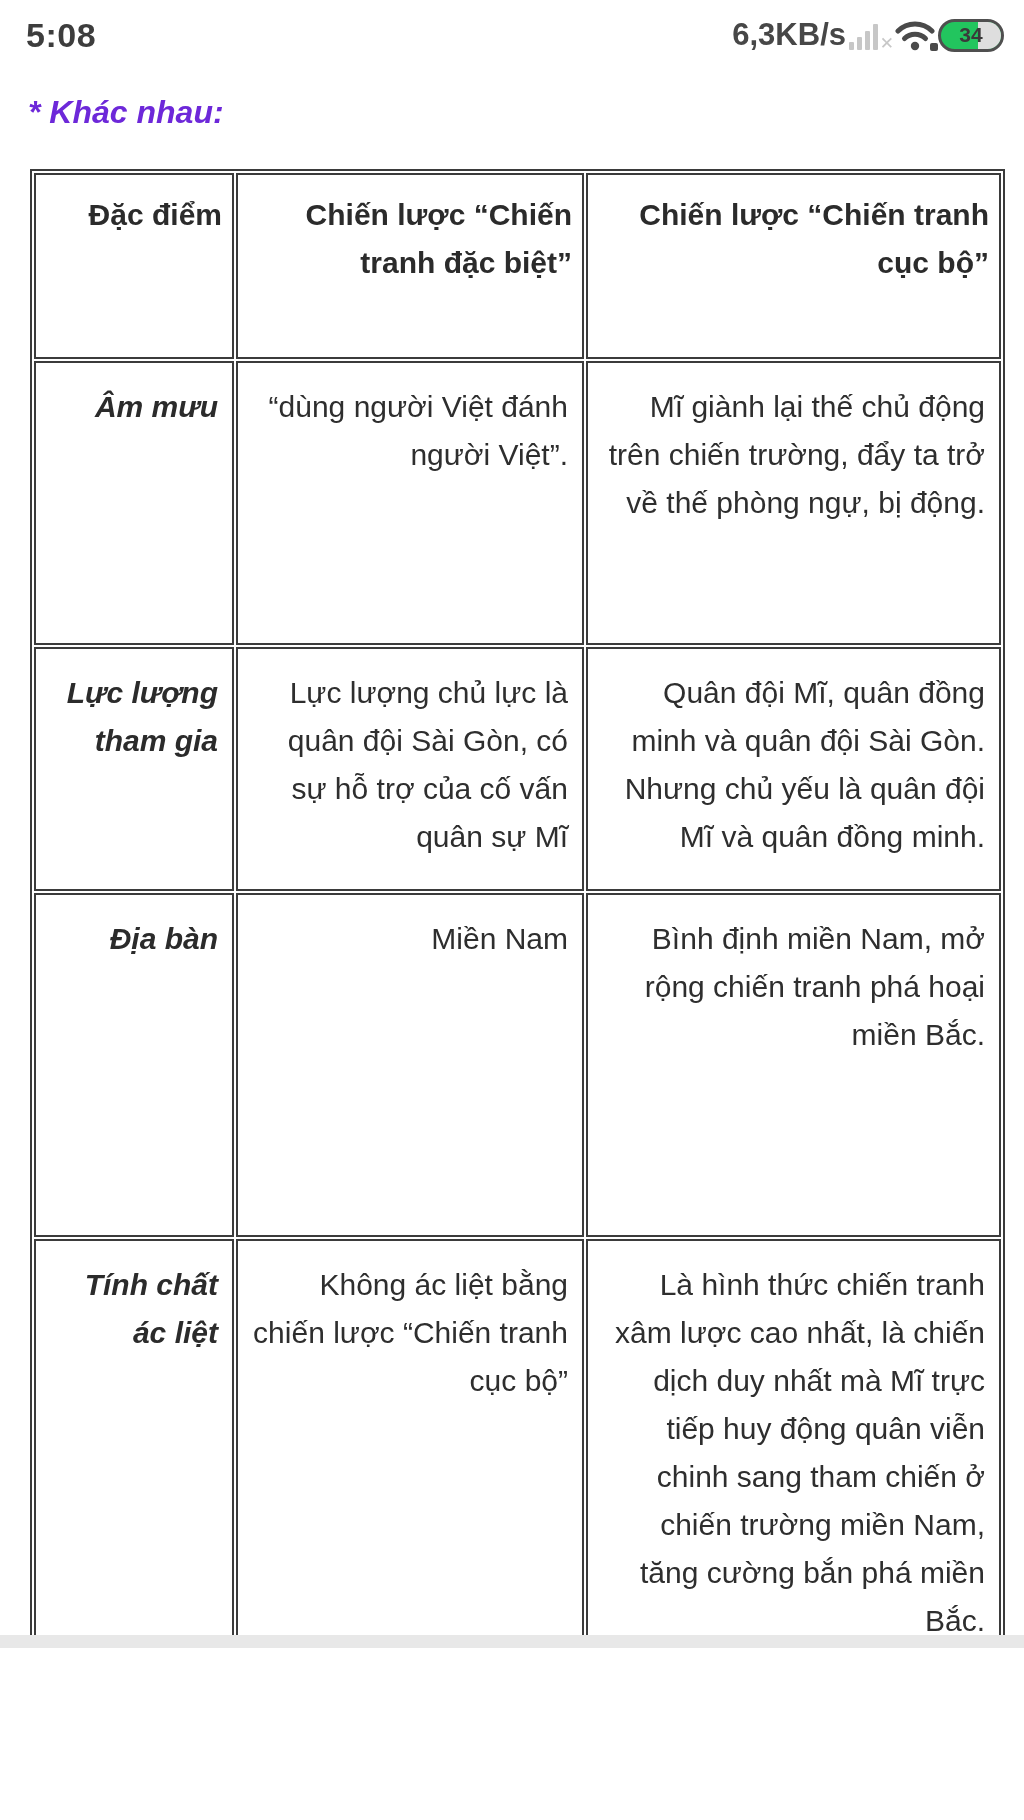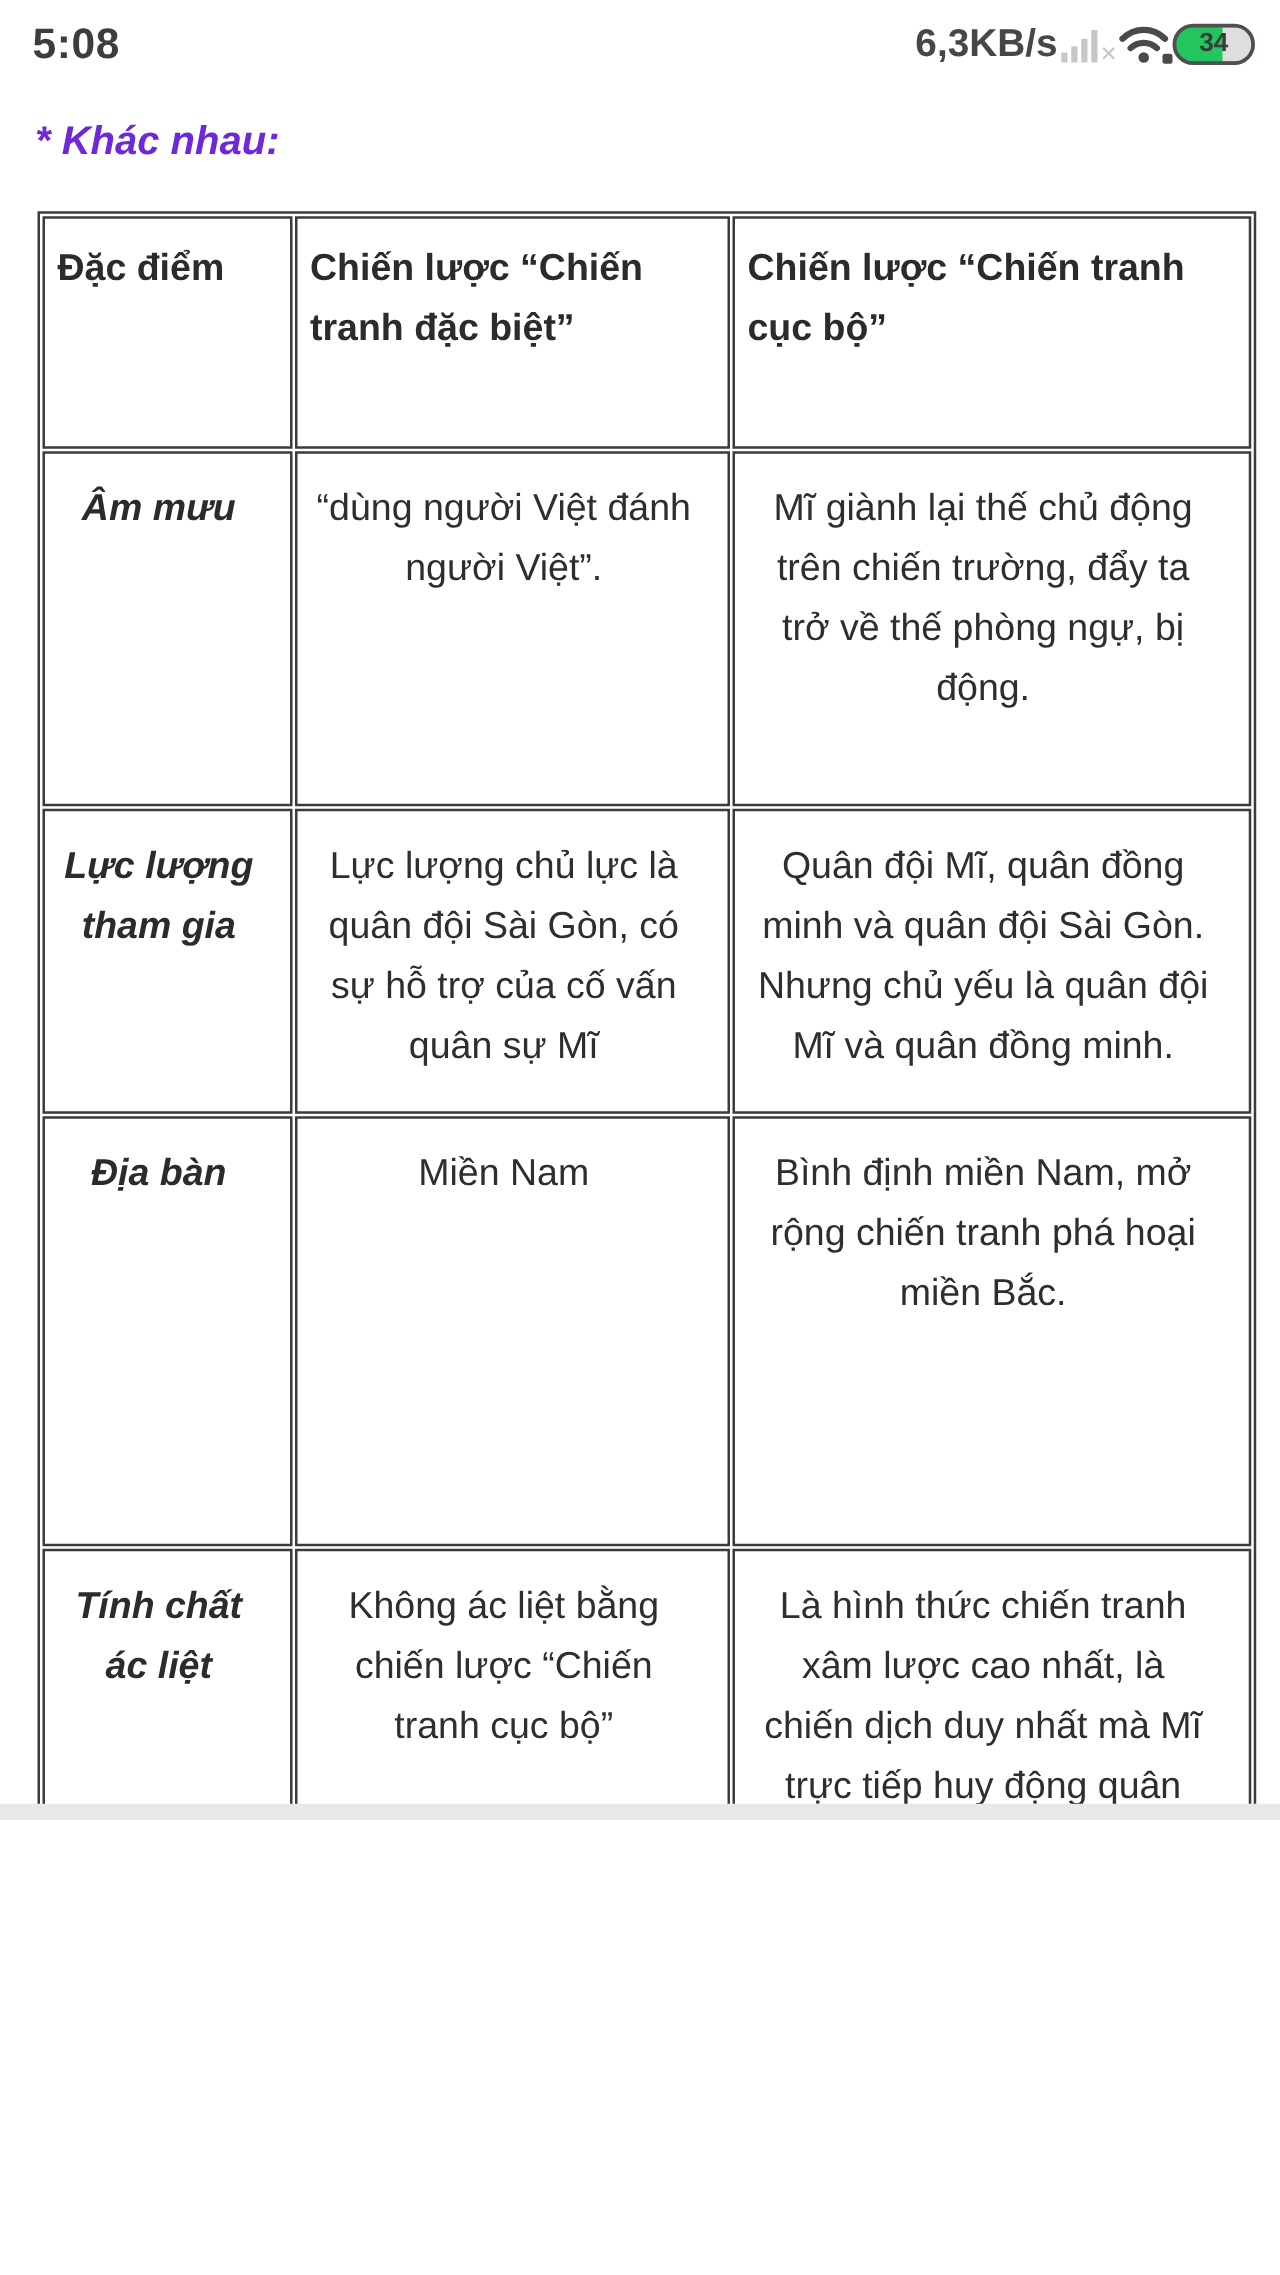--- a/index.html
+++ b/index.html
@@ -5,21 +5,21 @@
   html, body {
     margin: 0;
     padding: 0;
     background: #ffffff;
     font-family: "Liberation Sans", "DejaVu Sans", sans-serif;
     color: #2e2e2e;
   }
   .screen {
     position: relative;
     width: 1024px;
-    height: 1456px;
+    height: 1648px;
     background: #ffffff;
     overflow: hidden;
   }
 
   
   .status-bar {
     display: flex;
     justify-content: space-between;
     align-items: center;
     padding: 12px 20px 0 26px;
@@ -132,28 +132,28 @@
     background: #ffffff;
     font-size: 30px;
     line-height: 48px;
     word-wrap: break-word;
   }
   col.c1 { width: 200px; }
   col.c2 { width: 348px; }
   col.c3 { width: 415px; }
   table.compare th {
     font-weight: bold;
-    text-align: left;
+    text-align: right;
     padding: 16px 10px;
     height: 150px;
     color: #2b2b2b;
   }
   table.compare td {
-    padding: 20px 29px 20px 15px;
-    text-align: center;
+    padding: 20px 14px 20px 15px;
+    text-align: right;
   }
   td.row-label {
     font-weight: bold;
     font-style: italic;
     color: #2b2b2b;
   }
   tbody tr:nth-child(1) td { height: 240px; }
   tbody tr:nth-child(2) td { height: 200px; }
   tbody tr:nth-child(3) td { height: 300px; }
   tbody tr:nth-child(4) td { height: 200px; }

